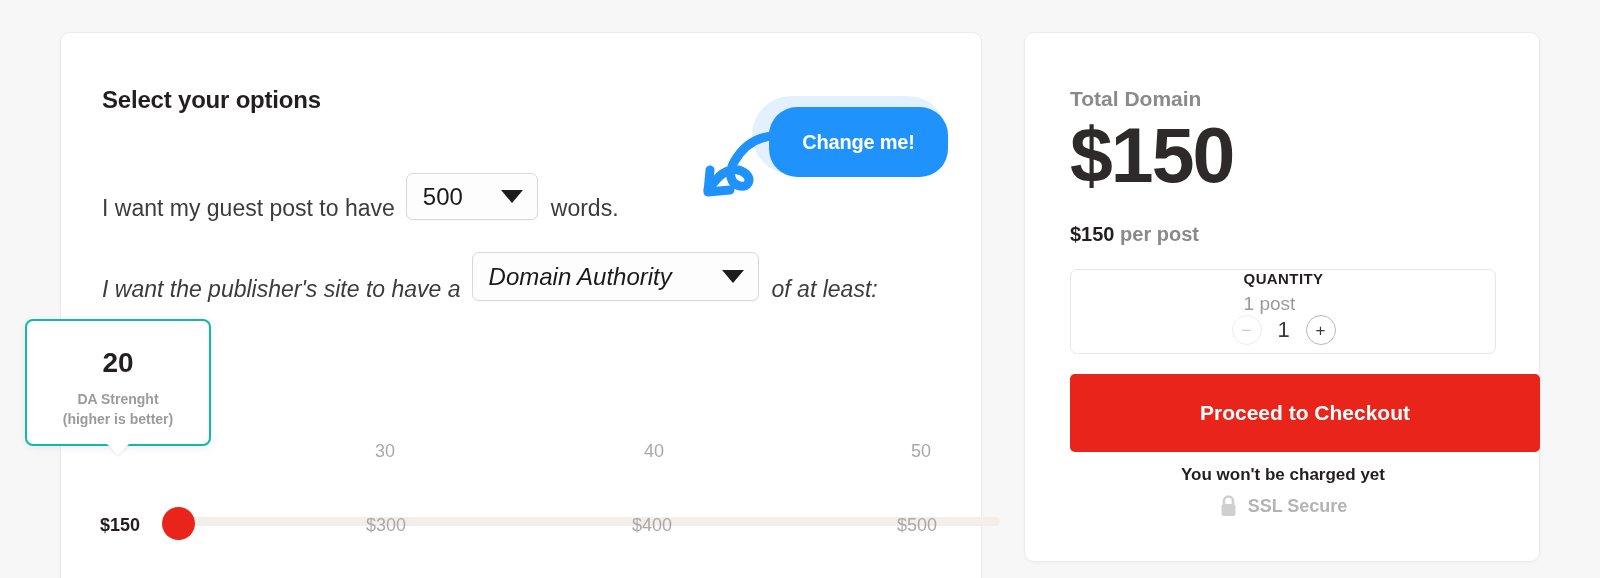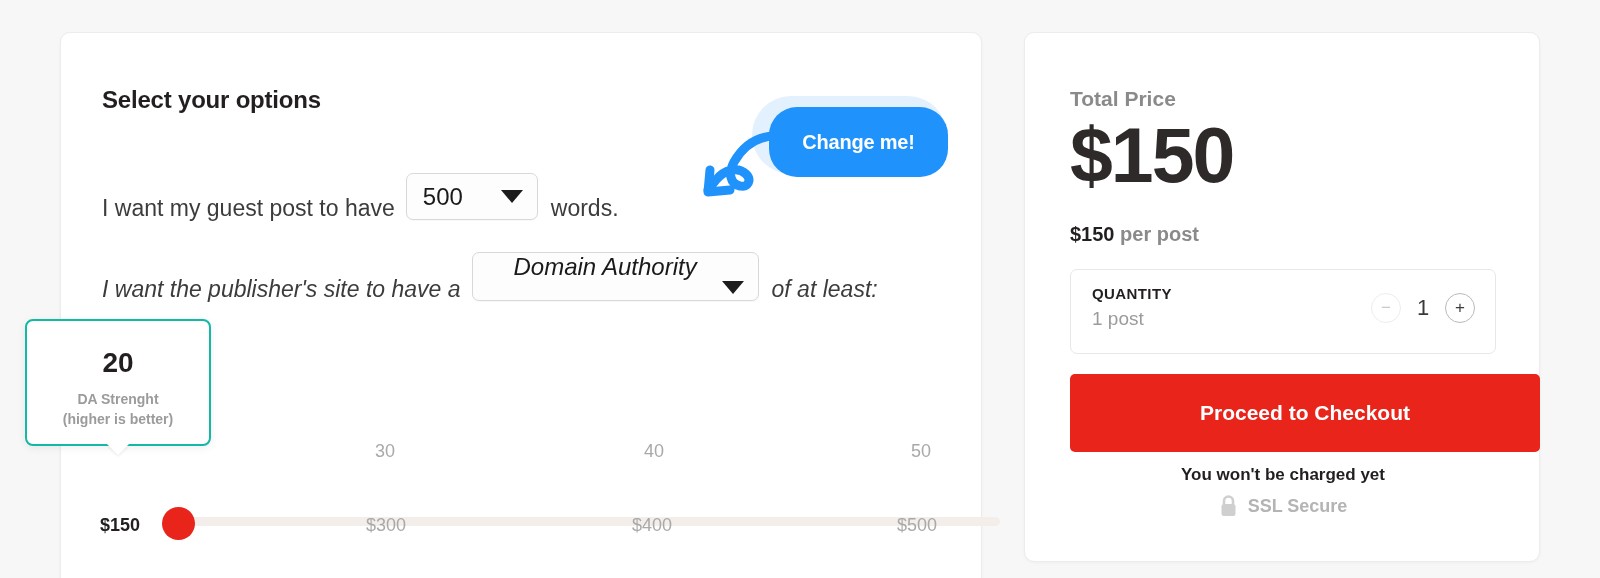--- a/index.html
+++ b/index.html
@@ -47,21 +47,21 @@
     border: 1px solid #d8d8d8;
     border-radius: 7px;
     height: 47px;
     padding: 0 14px 0 16px;
     font-size: 24px; color: #1a1a1a;
     box-shadow: 0 1px 1px rgba(0,0,0,0.03);
     cursor: pointer;
   }
   .select-box .sel-value { margin-right: 22px; }
   #select-words { min-width: 132px; }
-  #select-da   { min-width: 287px; height: 49px; flex-direction: column; }
+  #select-da   { min-width: 287px; height: 49px; }
   .caret {
     width: 0; height: 0;
     border-left: 11px solid transparent;
     border-right: 11px solid transparent;
     border-top: 13px solid #1c1c1c;
     margin-left: auto;
   }
 
   
   #callout { position: absolute; left: 690px; top: 88px; width: 270px; height: 140px; }
@@ -137,20 +137,21 @@
   }
   #per-post { position: absolute; top: 190px; font-size: 20px; color: #8a8a8a; font-weight: 700; }
   #per-post .amt { color: #231f20; }
 
   #quantity-box {
     position: absolute; top: 236px;
     width: 426px; height: 85px;
     border: 1px solid #e7e7e7; border-radius: 7px;
     display: flex; align-items: center; justify-content: space-between;
     padding: 0 20px 8px 21px;
+    flex-direction: column;
   }
   .qty-left .qty-title { font-size: 15px; font-weight: 700; color: #231f20; letter-spacing: 0.4px; }
   .qty-left .qty-sub { font-size: 19px; color: #9b9b9b; margin-top: 6px; }
   .qty-right { display: flex; align-items: center; gap: 14px; }
   .step-btn {
     width: 30px; height: 30px; border-radius: 50%;
     display: flex; align-items: center; justify-content: center;
     font-size: 17px; line-height: 1; cursor: pointer; background: #fff;
   }
   #qty-decrease { border: 1px solid #ededed; color: #c9c9c9; }
@@ -224,21 +225,21 @@
     <div class="da-cap">
       <span>DA Strenght</span><br>
       <span>(higher is better)</span>
     </div>
     <div class="tip-arrow"></div>
   </div>
 
   <div class="card" id="summary-card">
     <div class="sum-pad">
 
-      <div id="total-label">Total Price</div>
+      <div id="total-label">Total Domain</div>
 
       <div id="total-amount">$150</div>
 
       <div id="per-post">
         <span class="amt">$150</span><span> per post</span>
       </div>
 
       <div id="quantity-box">
         <div class="qty-left">
           <div class="qty-title">QUANTITY</div>

